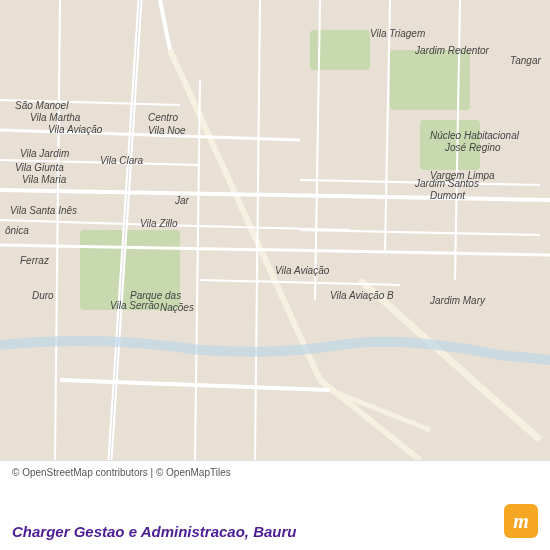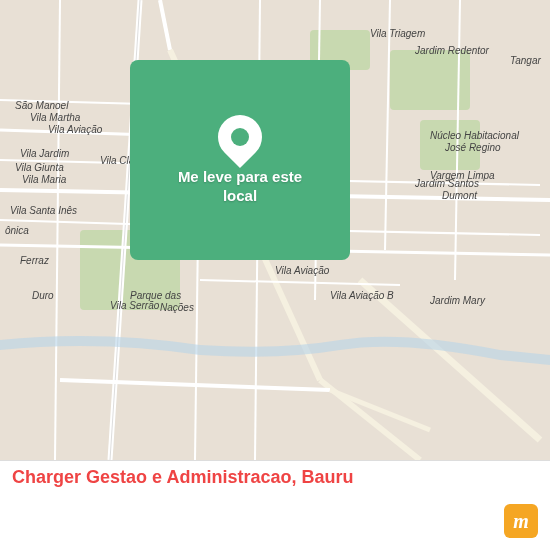--- a/index.html
+++ b/index.html
@@ -87,23 +87,24 @@
       justify-content: space-between;
       padding: 6px 12px 10px 12px;
     }
 
     #attribution {
       font-size: 10px;
       color: #555;
     }
 
     #place-name {
-      font-size: 18px;
+      font-size: 15px;
       font-weight: 600;
-      color: #ef4444;
+      color: #4c1d95;
+      font-style: italic;
     }
 
     #moovit-logo {
       position: absolute;
       bottom: 12px;
       right: 12px;
       display: flex;
       align-items: center;
       gap: 4px;
     }
@@ -197,45 +198,36 @@
       <div class="map-label" style="top: 112px; left: 148px;">Centro</div>
       <div class="map-label" style="top: 125px; left: 148px;">Vila Noe</div>
       <div class="map-label" style="top: 130px; left: 430px;">Núcleo Habitacional</div>
       <div class="map-label" style="top: 142px; left: 445px;">José Regino</div>
       <div class="map-label" style="top: 148px; left: 20px;">Vila Jardim</div>
       <div class="map-label" style="top: 162px; left: 15px;">Vila Giunta</div>
       <div class="map-label" style="top: 155px; left: 100px;">Vila Clara</div>
       <div class="map-label" style="top: 174px; left: 22px;">Vila Maria</div>
       <div class="map-label" style="top: 170px; left: 430px;">Vargem Limpa</div>
       <div class="map-label" style="top: 178px; left: 415px;">Jardim Santos</div>
-      <div class="map-label" style="top: 190px; left: 430px; margin-left: 12px;">Dumont</div>
+      <div class="map-label" style="top: 190px; left: 430px;">Dumont</div>
       <div class="map-label" style="top: 205px; left: 10px;">Vila Santa Inês</div>
       <div class="map-label" style="top: 218px; left: 140px;">Vila Zillo</div>
       <div class="map-label" style="top: 225px; left: 5px;">ônica</div>
       <div class="map-label" style="top: 255px; left: 20px;">Ferraz</div>
       <div class="map-label" style="top: 275px; left: 110px; margin-top: 25px;">Vila Serrão</div>
       <div class="map-label" style="top: 290px; left: 5px; padding-left: 27px;">Duro</div>
       <div class="map-label" style="top: 290px; left: 130px;">Parque das</div>
       <div class="map-label" style="top: 302px; left: 140px; margin-left: 20px;">Nações</div>
       <div class="map-label" style="top: 265px; left: 275px;">Vila Aviação</div>
       <div class="map-label" style="top: 290px; left: 330px;">Vila Aviação B</div>
       <div class="map-label" style="top: 295px; left: 430px;">Jardim Mary</div>
       <div class="map-label" style="top: 195px; left: 175px;">Jar</div>
     </div>
 
-  <div class="green-area">
-    <div class="location-pin">
-      <div class="pin-circle"></div>
-      <div class="pin-inner"></div>
-    </div>
-    <div class="callout-text">
-      <span>Me leve para este</span><br>
-      <span>local</span>
-    </div>
-  </div>
 </div>
 
 <div id="info-bar">
+  <div id="attribution">© OpenStreetMap contributors | © OpenMapTiles</div>
   <div id="place-name">Charger Gestao e Administracao, Bauru</div>
   <div id="moovit-logo">
     <div class="moovit-m">m</div>
   </div>
 </div>
 
 </body></html>

